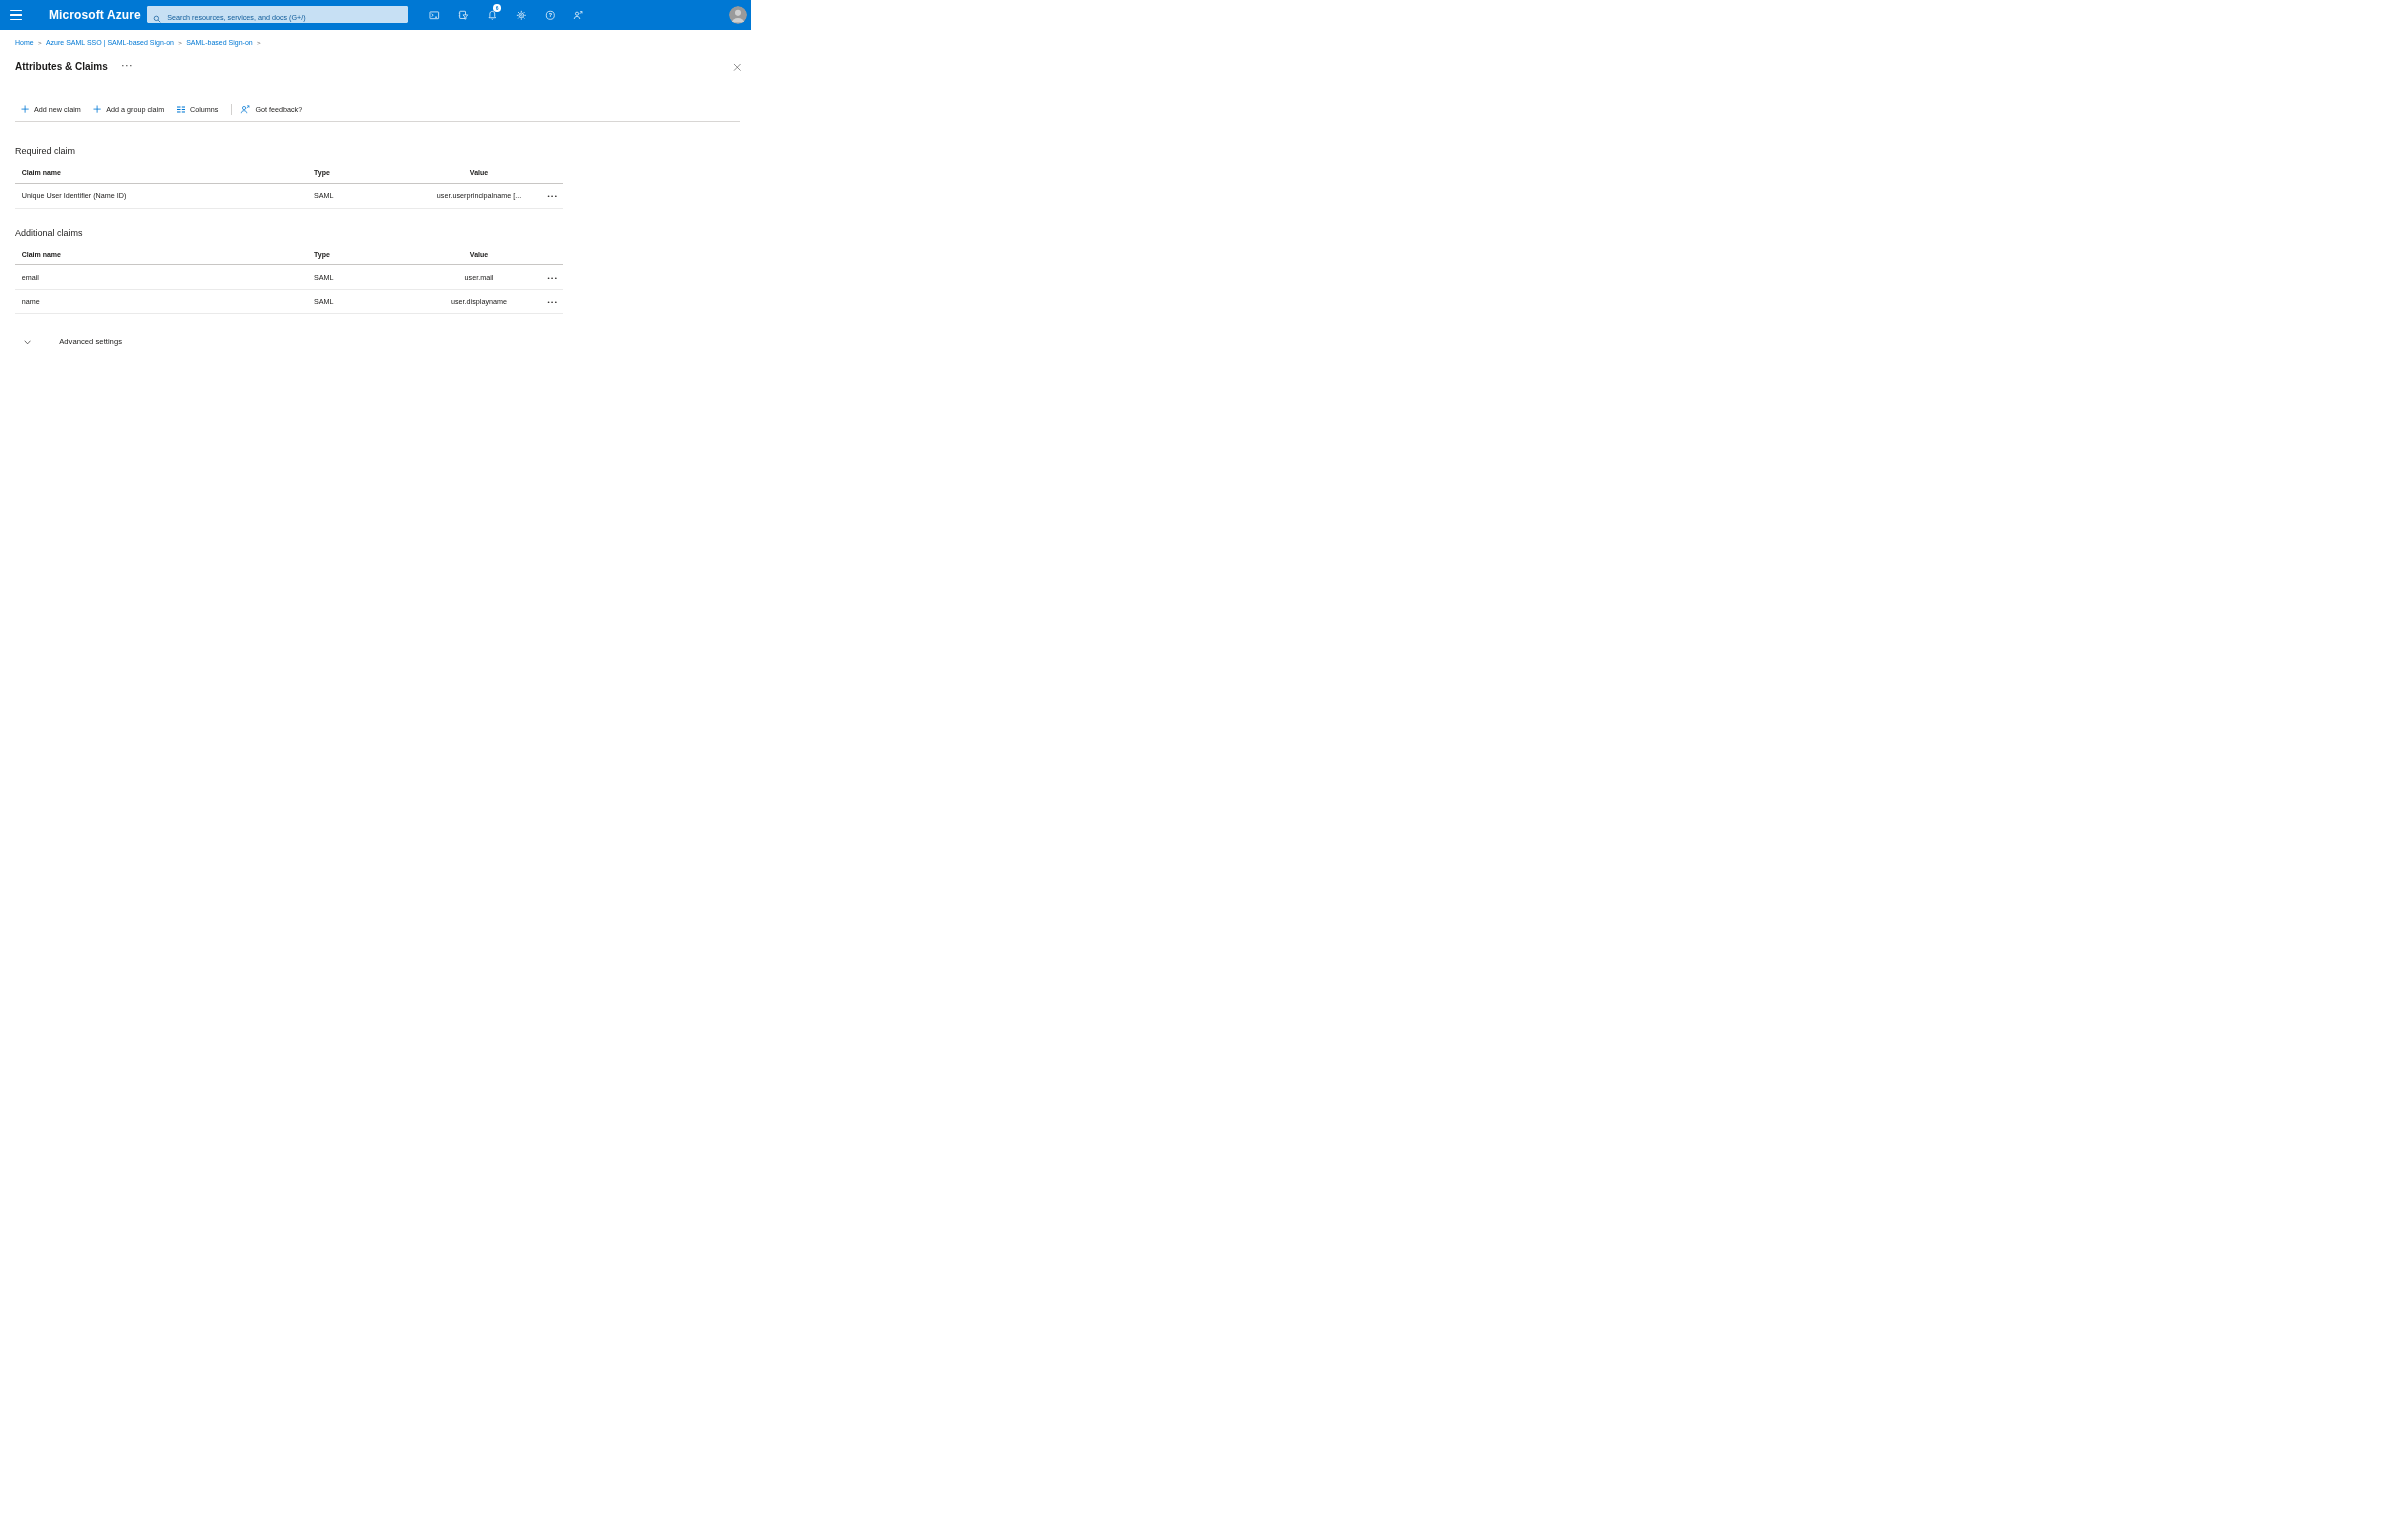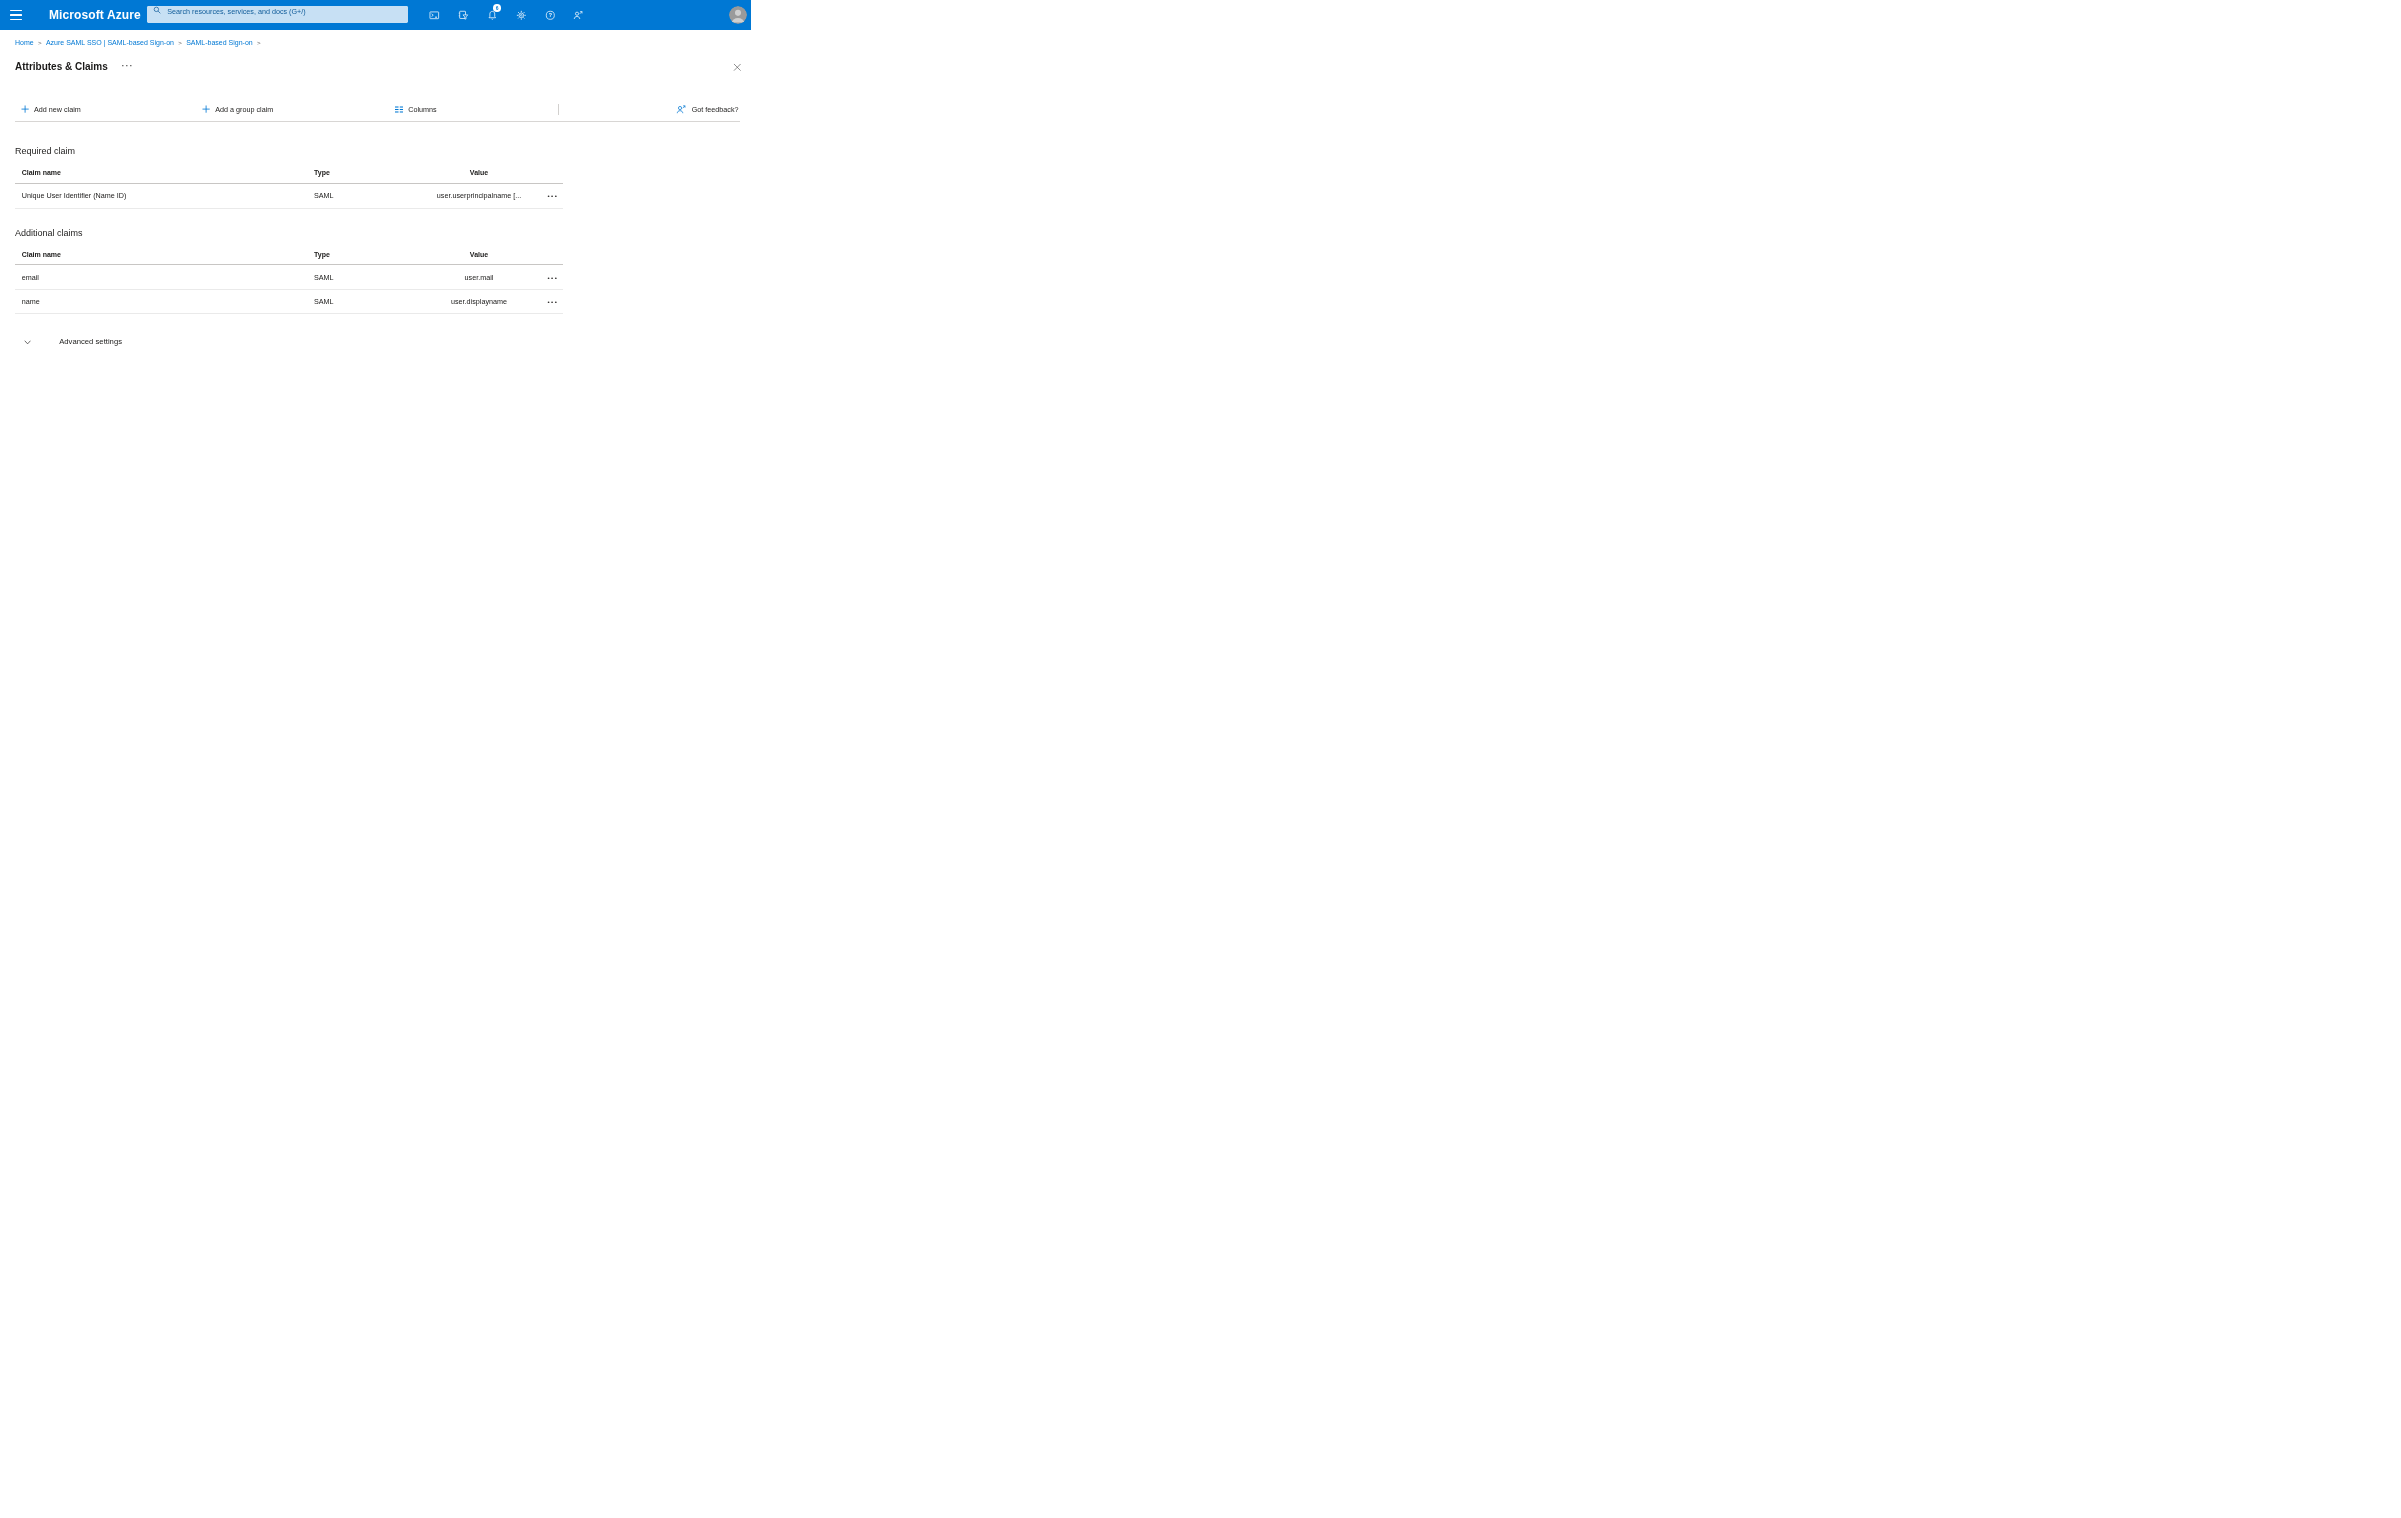--- a/index.html
+++ b/index.html
@@ -15,21 +15,21 @@
 
   
   .topbar{position:relative;height:30px;background:var(--topbar);}
   .menu-btn{position:absolute;left:10px;top:9.6px;width:12.5px;height:10.6px;
             display:flex;flex-direction:column;justify-content:space-between;
             background:none;border:none;cursor:pointer;padding:0;}
   .menu-btn span{display:block;height:1.4px;width:11.5px;background:#fff;border-radius:0.5px;}
   .brand{position:absolute;left:49px;top:0;height:30px;display:flex;align-items:center;
          color:#fff;font-size:12px;font-weight:bold;letter-spacing:0.1px;cursor:pointer;}
   .searchbox{position:absolute;left:147px;top:6.2px;width:261px;height:17.3px;
-             background:var(--search_bg);border-radius:1.4px;display:flex;align-items:flex-start;
+             background:var(--search_bg);border-radius:1.4px;display:flex;align-items:flex-end;
              padding:0 4.8px 0 5.8px;}
   .searchbox svg{flex:0 0 auto;margin-right:4.3px;}
   .searchbox input{flex:1;background:transparent;border:none;outline:none;
                    font-family:inherit;font-size:7.2px;color:var(--search_fg);}
   .searchbox input::placeholder{color:var(--search_fg);opacity:1;}
   .top-icons{position:absolute;left:426px;top:6.2px;display:flex;gap:11.5px;}
   .top-icon-btn{position:relative;width:17.3px;height:17.3px;border:none;background:none;cursor:pointer;
                 display:flex;align-items:center;justify-content:center;padding:0;}
   .badge{position:absolute;top:-1.9px;right:0;min-width:7.7px;height:7.7px;border-radius:3.8px;
          background:#fff;color:var(--accent);font-size:5px;font-weight:bold;
@@ -44,21 +44,21 @@
 
   
   .page-header{position:relative;margin:12.5px 0 0 15px;height:17.3px;display:flex;align-items:center;}
   .page-title{font-size:10px;font-weight:bold;color:#1b1a19;line-height:17.3px;}
   .title-ellipsis{margin-left:13px;border:none;background:none;cursor:pointer;
                   color:#3a3a3a;font-weight:bold;font-size:7.7px;letter-spacing:1.4px;line-height:4.8px;padding:0 1px;}
   .close-btn{position:absolute;right:8.6px;top:3.8px;width:10.6px;height:10.6px;border:none;background:none;
              cursor:pointer;display:flex;align-items:center;justify-content:center;padding:0;}
 
   
-  .toolbar{margin-top:22px;height:24px;display:flex;align-items:center;padding-left:21px;justify-content:space-between;}
+  .toolbar{margin-top:22px;height:24px;display:flex;align-items:center;padding-left:21px;}
   .cmd{display:flex;align-items:center;gap:4.8px;border:none;background:none;cursor:pointer;
        font-family:inherit;font-size:7.2px;color:#252423;padding:0;margin-right:12.5px;}
   .cmd svg{flex:0 0 auto;}
   .vsep{width:0.5px;height:10.6px;background:#d2d0ce;margin:0 8.6px 0 0;}
   .rule{margin:0 11px 0 15px;border-top:0.5px solid var(--border);height:0;}
 
   
   .section-h{margin:24px 0 0 15px;font-size:9px;font-weight:400;color:#252423;line-height:10.6px;}
   .section-h.additional{margin-top:19px;}
   .claims-table{margin-left:15px;width:548px;font-size:7.2px;}

